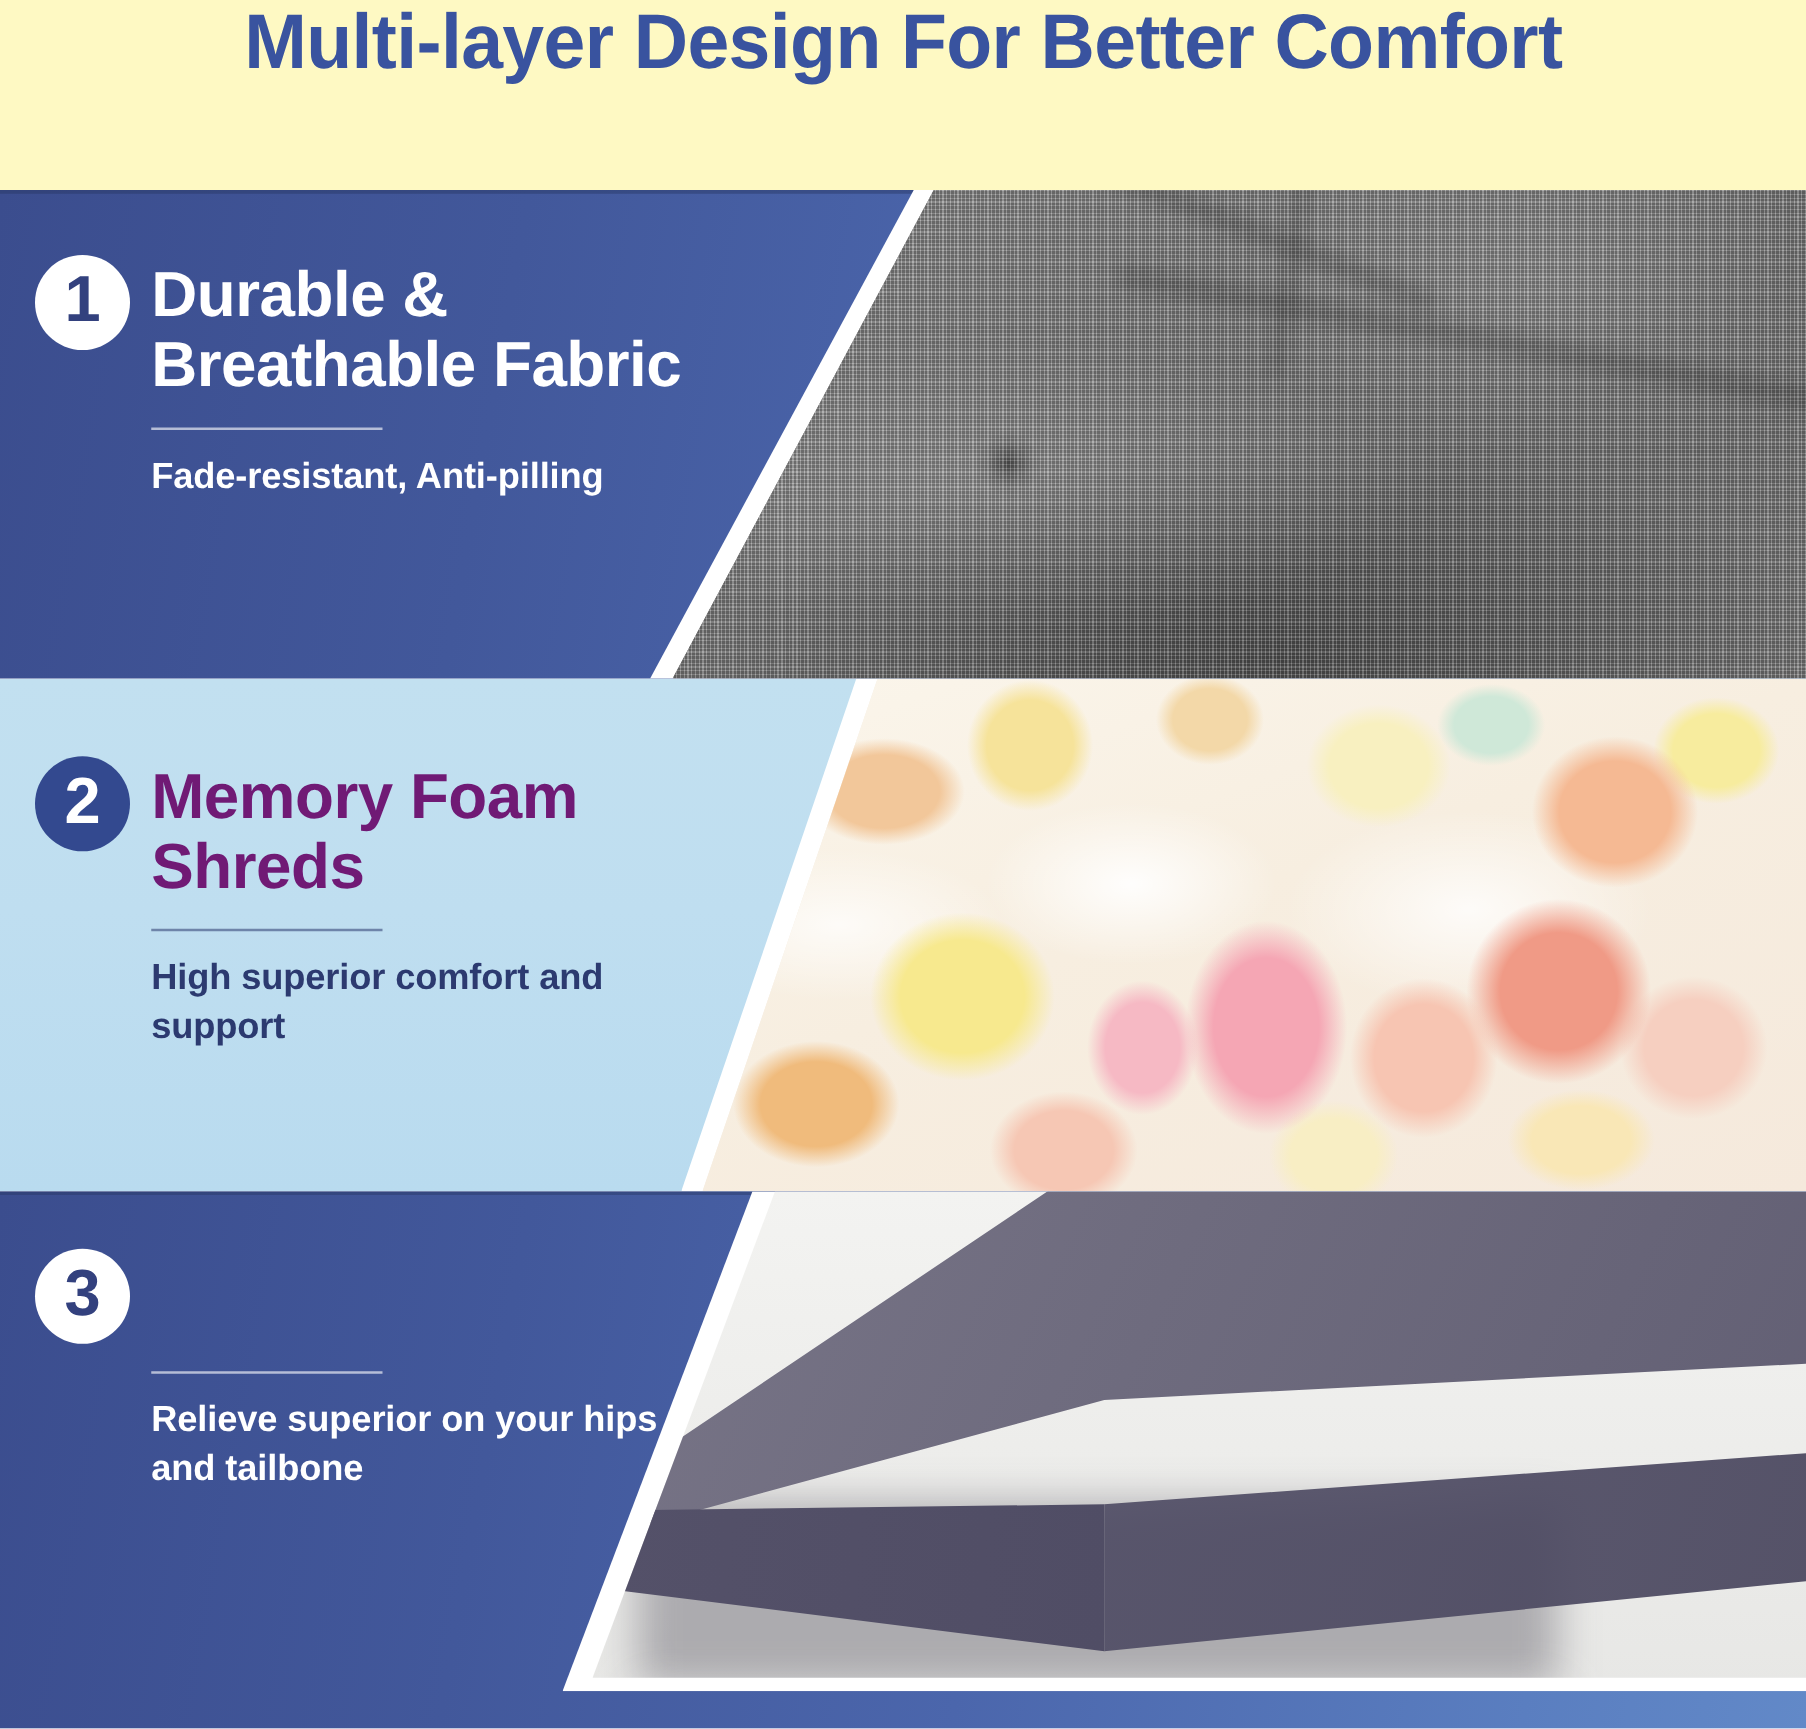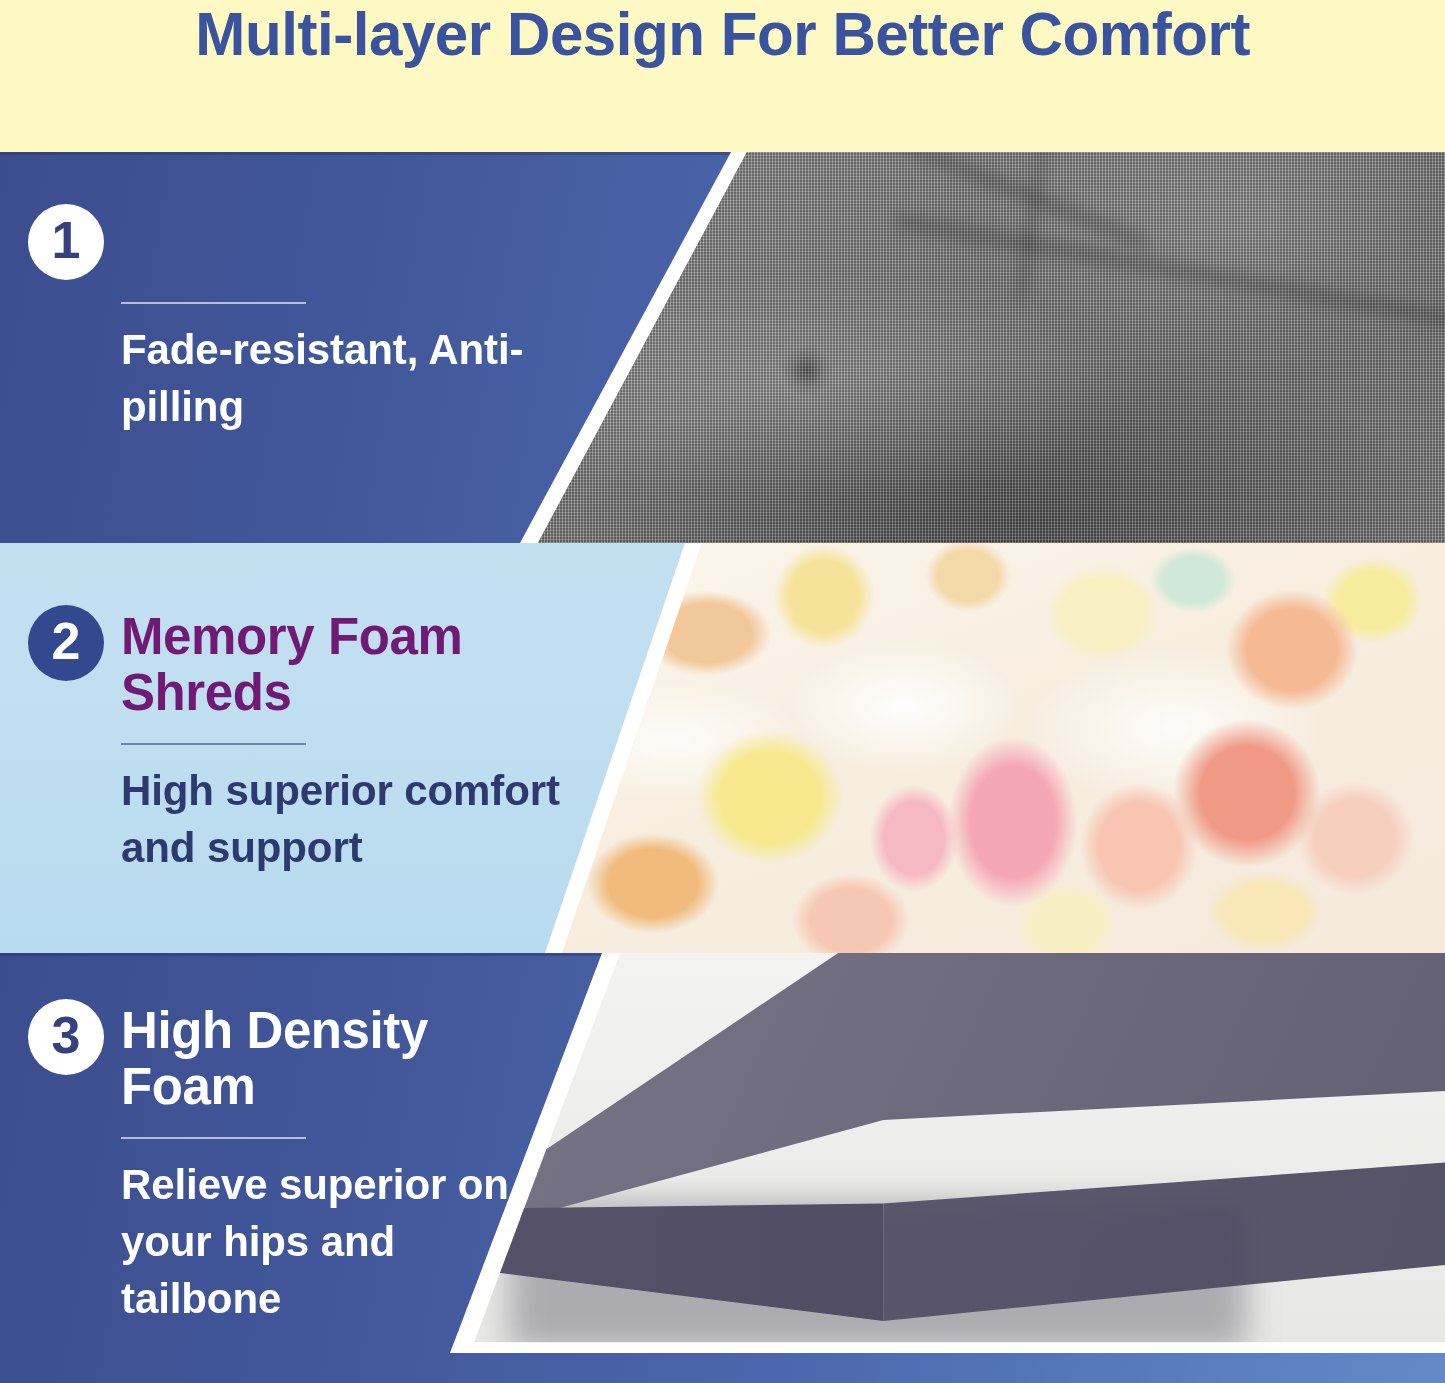--- a/index.html
+++ b/index.html
@@ -186,21 +186,21 @@
 
   .rule{
     height:2px;
     width:185px;
     margin:22px 0 18px 0;
   }
   .rule.on-blue{ background:rgba(255,255,255,.62); }
   .rule.on-pale{ background:rgba(44,58,112,.55); }
 
   .sub{
-    font-size:42px;
+    font-size:29px;
     font-weight:bold;
     line-height:1.35;
     margin:0;
     letter-spacing:-0.1px;
   }
   .sub.on-blue{ color:#ffffff; }
   .sub.on-pale{ color:#2c3a70; }
 
   
   .under{ margin-left:93px; }
@@ -223,20 +223,21 @@
       <div class="photo photo-fabric">
         <div class="seam" style="left:8%;top:-6%;width:62%;height:14px;transform:rotate(22deg);"></div>
         <div class="seam" style="left:40%;top:30%;width:70%;height:16px;transform:rotate(10deg);"></div>
         <div class="seam" style="left:55%;top:-10%;width:10px;height:48%;transform:rotate(8deg);"></div>
       </div>
     </div>
 
     <div class="text-block" style="left:28px;top:52px;width:520px;">
       <div class="head-row">
         <div class="badge badge-light">1</div>
+        <div class="heading on-blue">Durable &amp; Breathable Fabric</div>
       </div>
       <div class="under">
         <div class="rule on-blue"></div>
         <div class="sub on-blue">Fade-resistant, Anti-pilling</div>
       </div>
     </div>
   </section>
 
   <section class="panel" style="top:543px;height:410px;">
     <div class="bg bg-pale"></div>
@@ -271,21 +272,20 @@
         <div class="foam-side" style="left:-6%;top:28%;width:118%;height:72%;
                     clip-path:polygon(0% 44%, 42% 42%, 42% 80%, 0% 60%);"></div>
         <div class="foam-side" style="left:-6%;top:28%;width:118%;height:72%;
                     clip-path:polygon(42% 42%, 100% 26%, 100% 58%, 42% 80%);opacity:.92;"></div>
       </div>
     </div>
 
     <div class="text-block" style="left:28px;top:46px;width:500px;">
       <div class="head-row">
         <div class="badge badge-light">3</div>
-        <div class="heading on-blue">High Density Foam</div>
       </div>
       <div class="under">
         <div class="rule on-blue"></div>
         <div class="sub on-blue">Relieve superior on your hips and tailbone</div>
       </div>
     </div>
   </section>
 
 </div>
 

